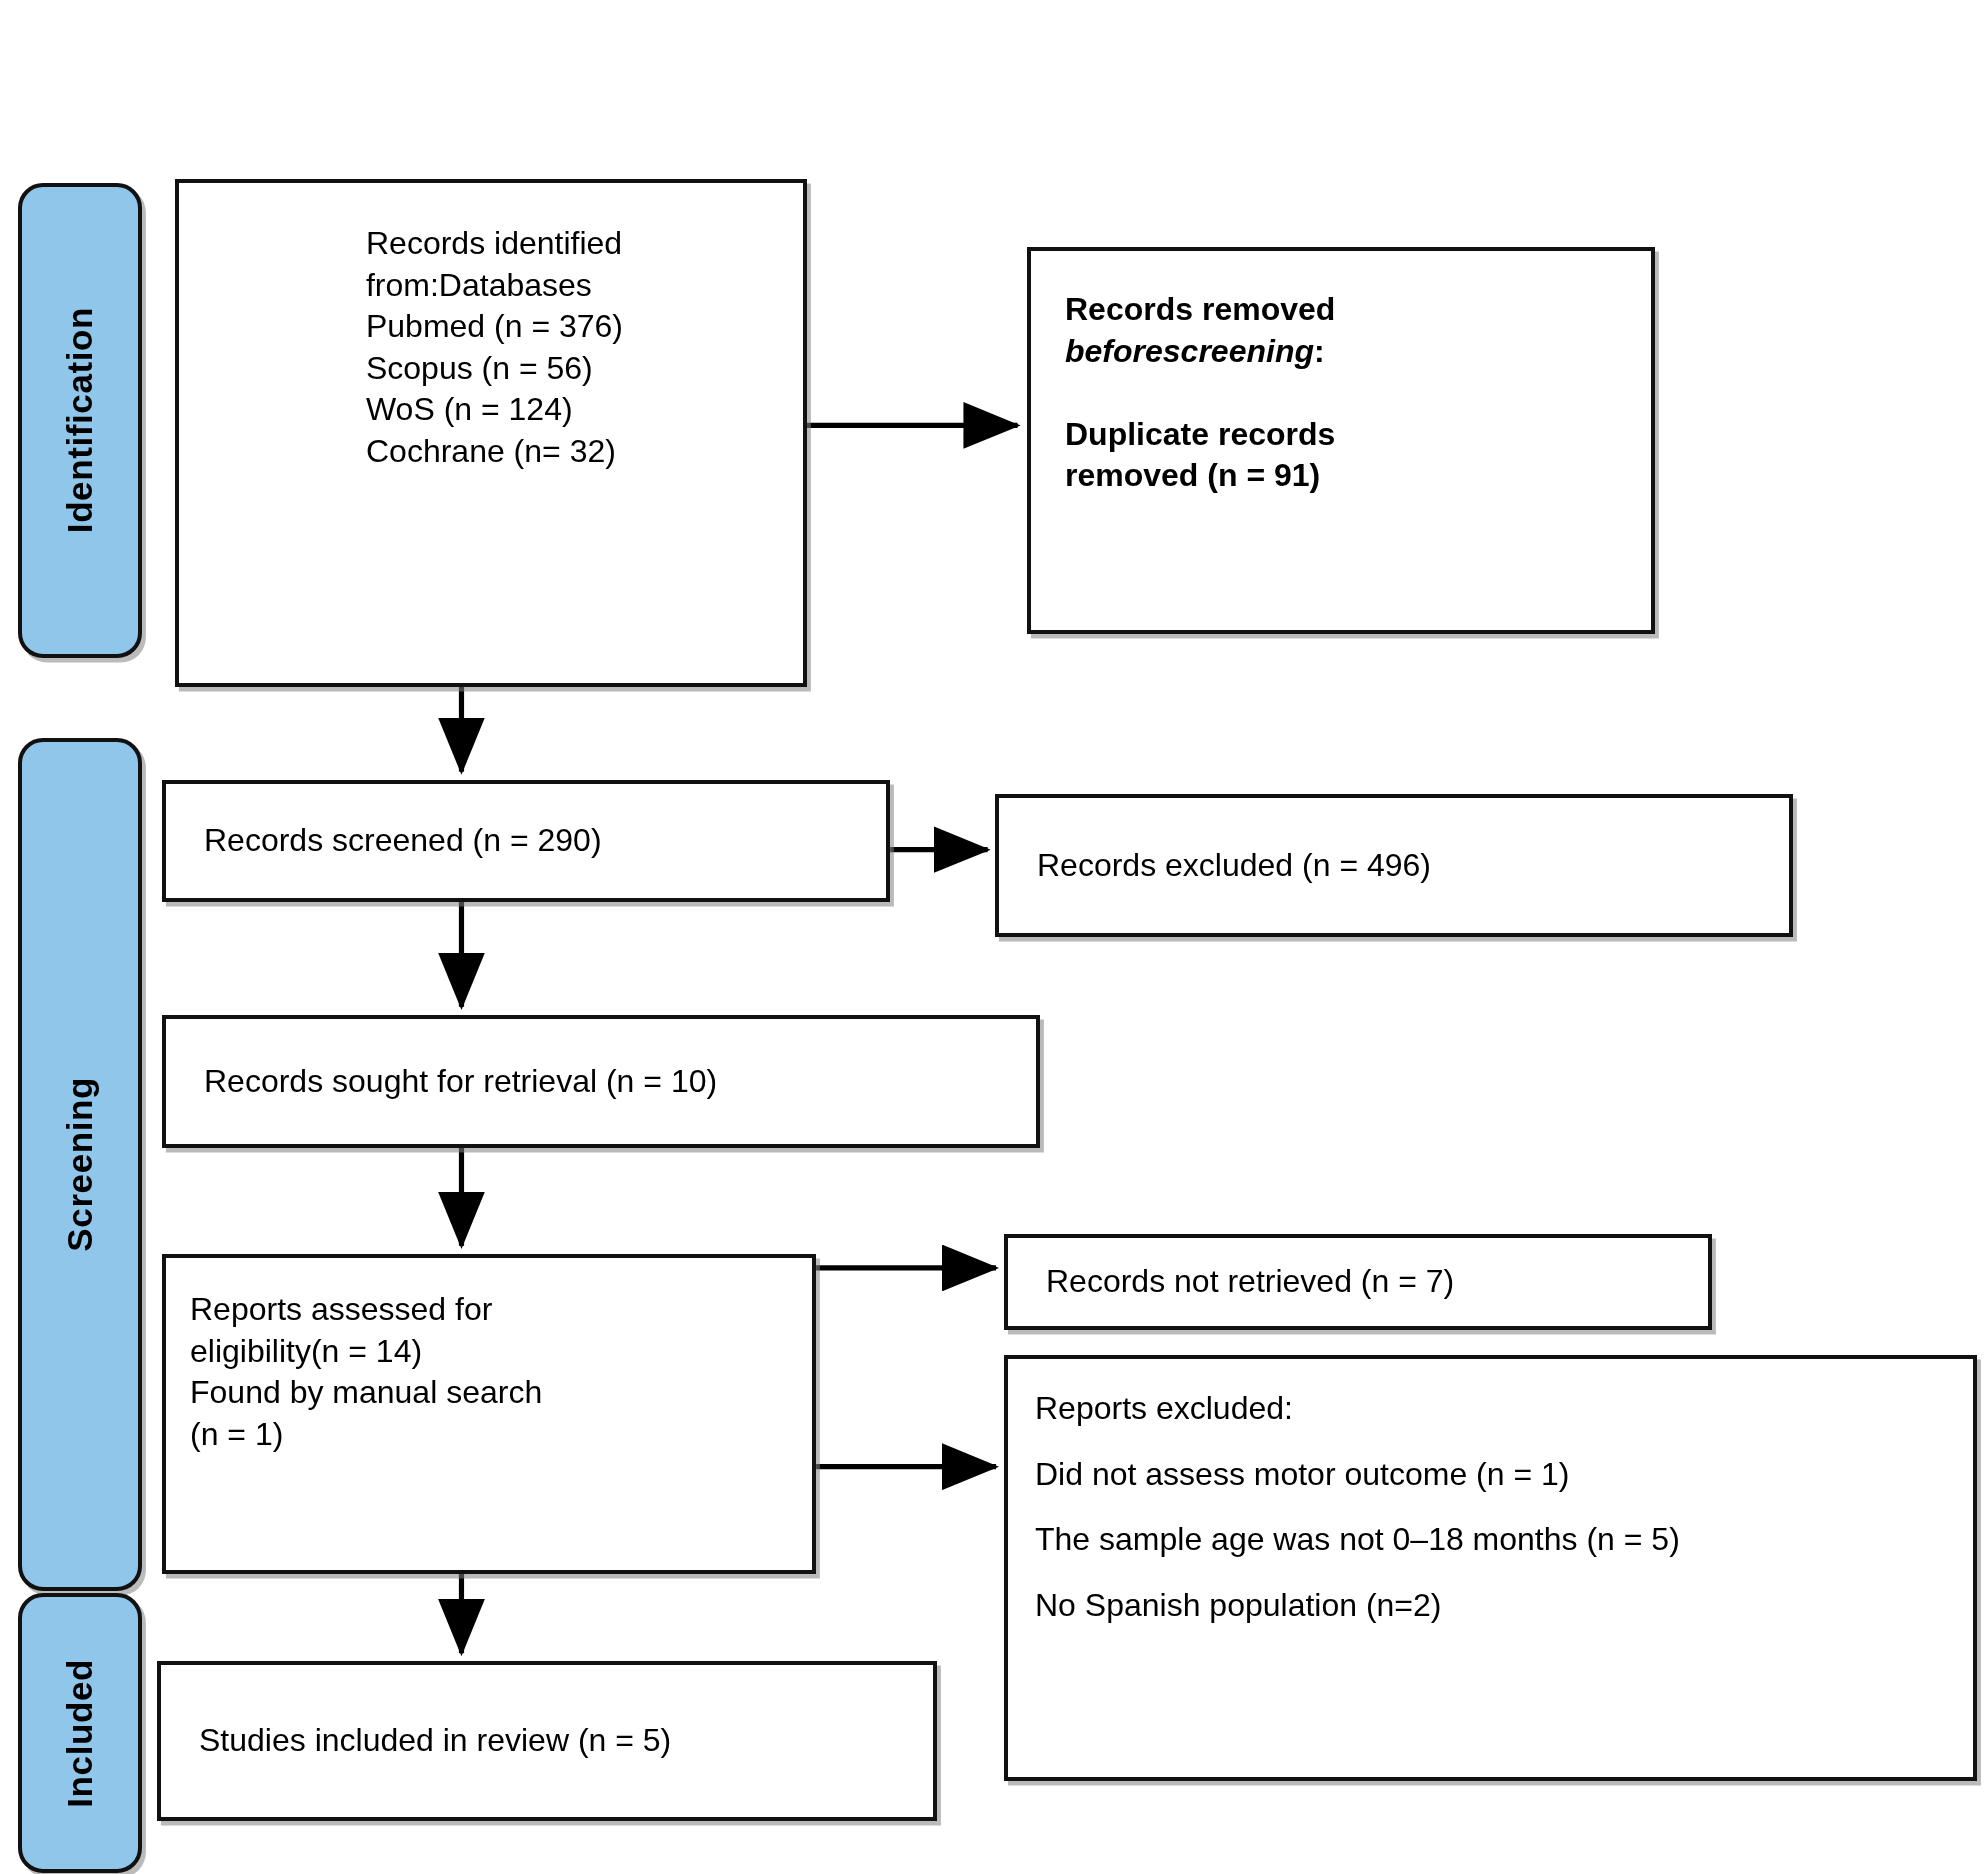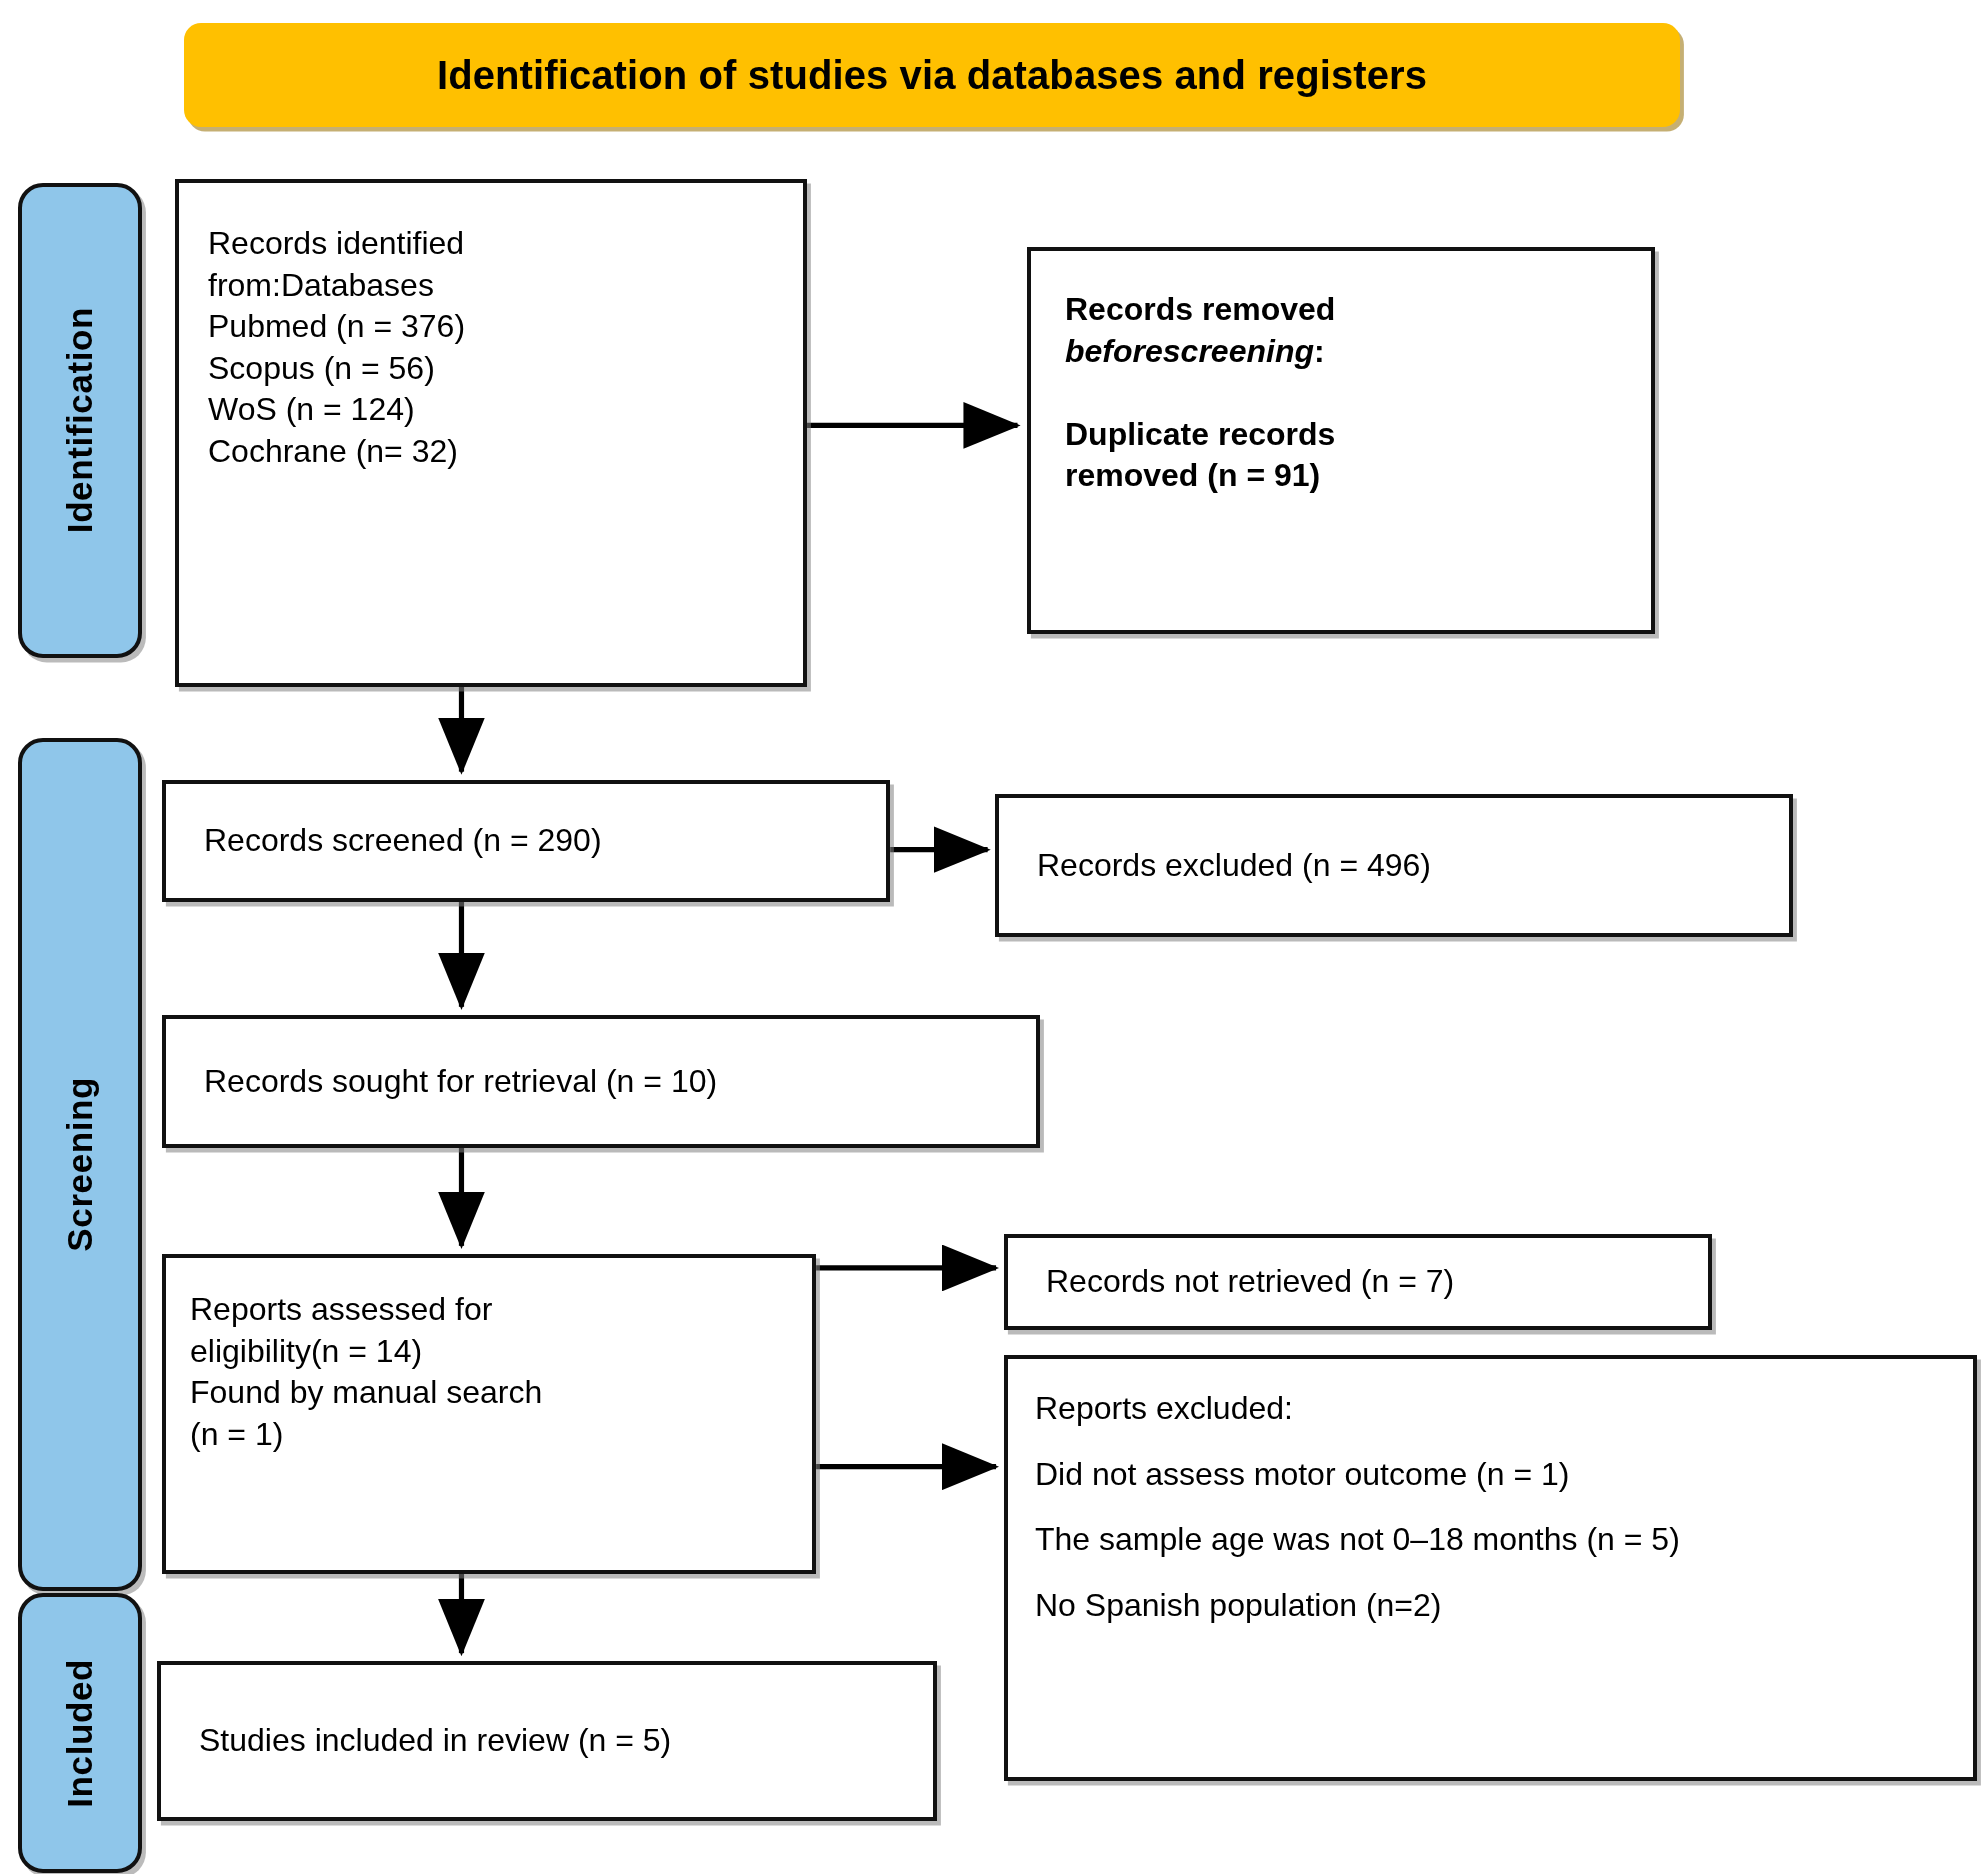--- a/index.html
+++ b/index.html
@@ -102,21 +102,21 @@
   #box-sought .ptext,
   #box-notretrieved .ptext,
   #box-studiesincluded .ptext { padding-left: 38px; }
 
   #box-identified .ptext,
   #box-assessed .ptext { padding-left: 29px; }
   #box-removed .ptext  { padding-left: 34px; }
   #box-repexcluded .ptext { padding-left: 27px; line-height: 2.05; }
 
   
-  #box-identified { justify-content: flex-start; }
+  #box-identified { justify-content: flex-start; align-items: center; }
   #box-identified .ptext { margin-top: 40px; }
   #box-removed { justify-content: flex-start; }
   #box-removed .ptext { margin-top: 38px; }
   #box-assessed { justify-content: flex-start; }
   #box-assessed .ptext { margin-top: 31px; padding-left: 24px; }
   #box-repexcluded { justify-content: flex-start; }
   #box-repexcluded .ptext { margin-top: 17px; }
 
   
   #wires {
@@ -125,23 +125,20 @@
     width: 1985px;
     height: 1874px;
     pointer-events: none;
   }
 </style>
 </head>
 <body>
 
 <div id="stage">
 
-  <div class="banner">
-    <div class="banner-text">Identification of studies via databases and registers</div>
-  </div>
 
   <div class="stage-bar" id="bar-identification">
     <span class="vlabel">Identification</span>
   </div>
   <div class="stage-bar" id="bar-screening">
     <span class="vlabel">Screening</span>
   </div>
   <div class="stage-bar" id="bar-included">
     <span class="vlabel">Included</span>
   </div>

